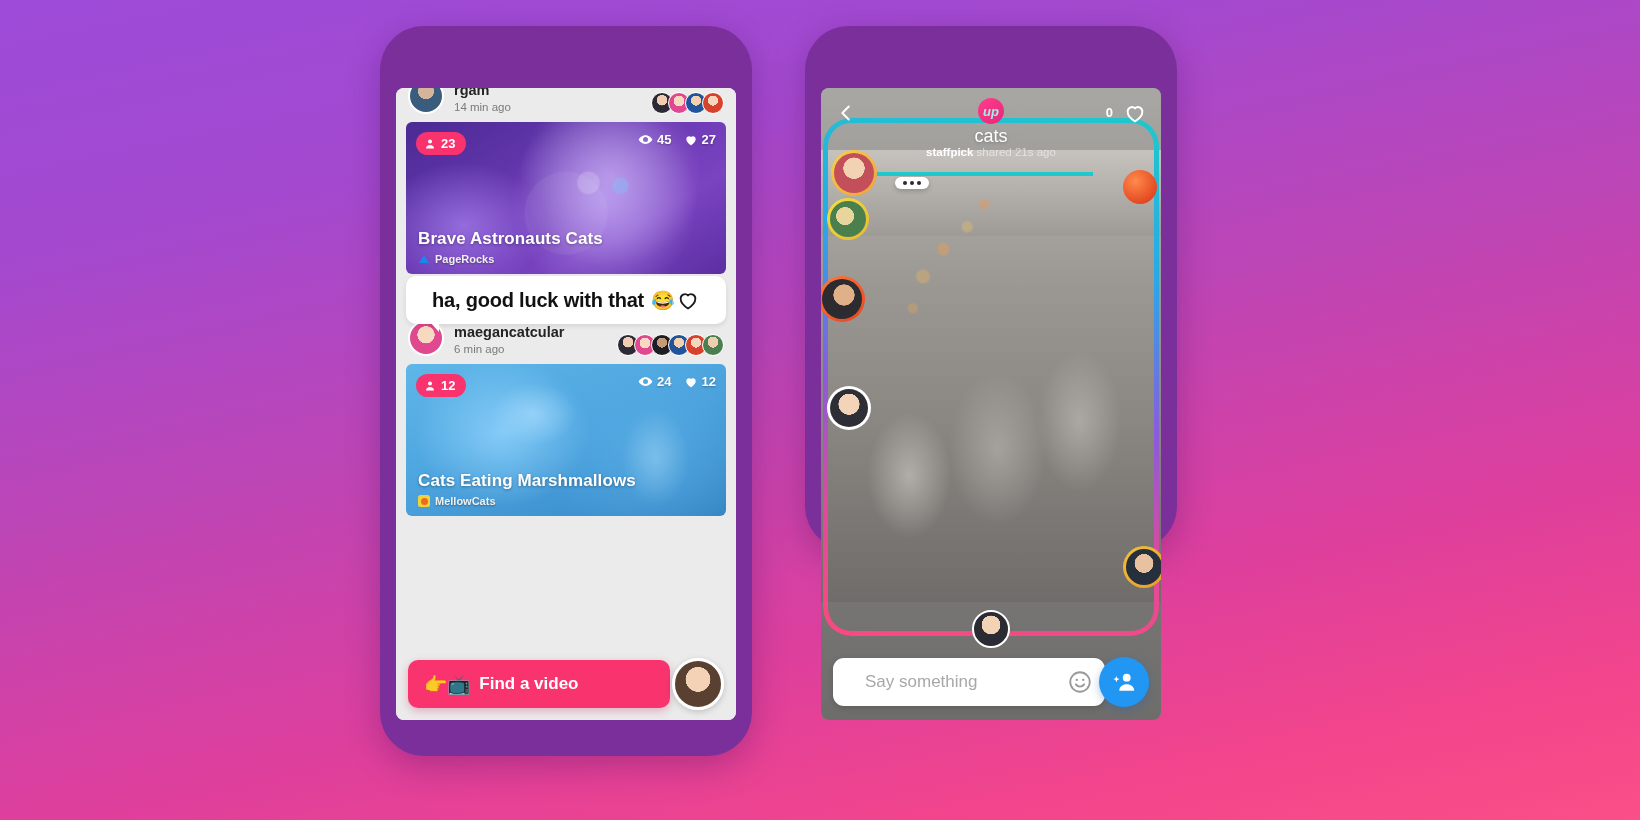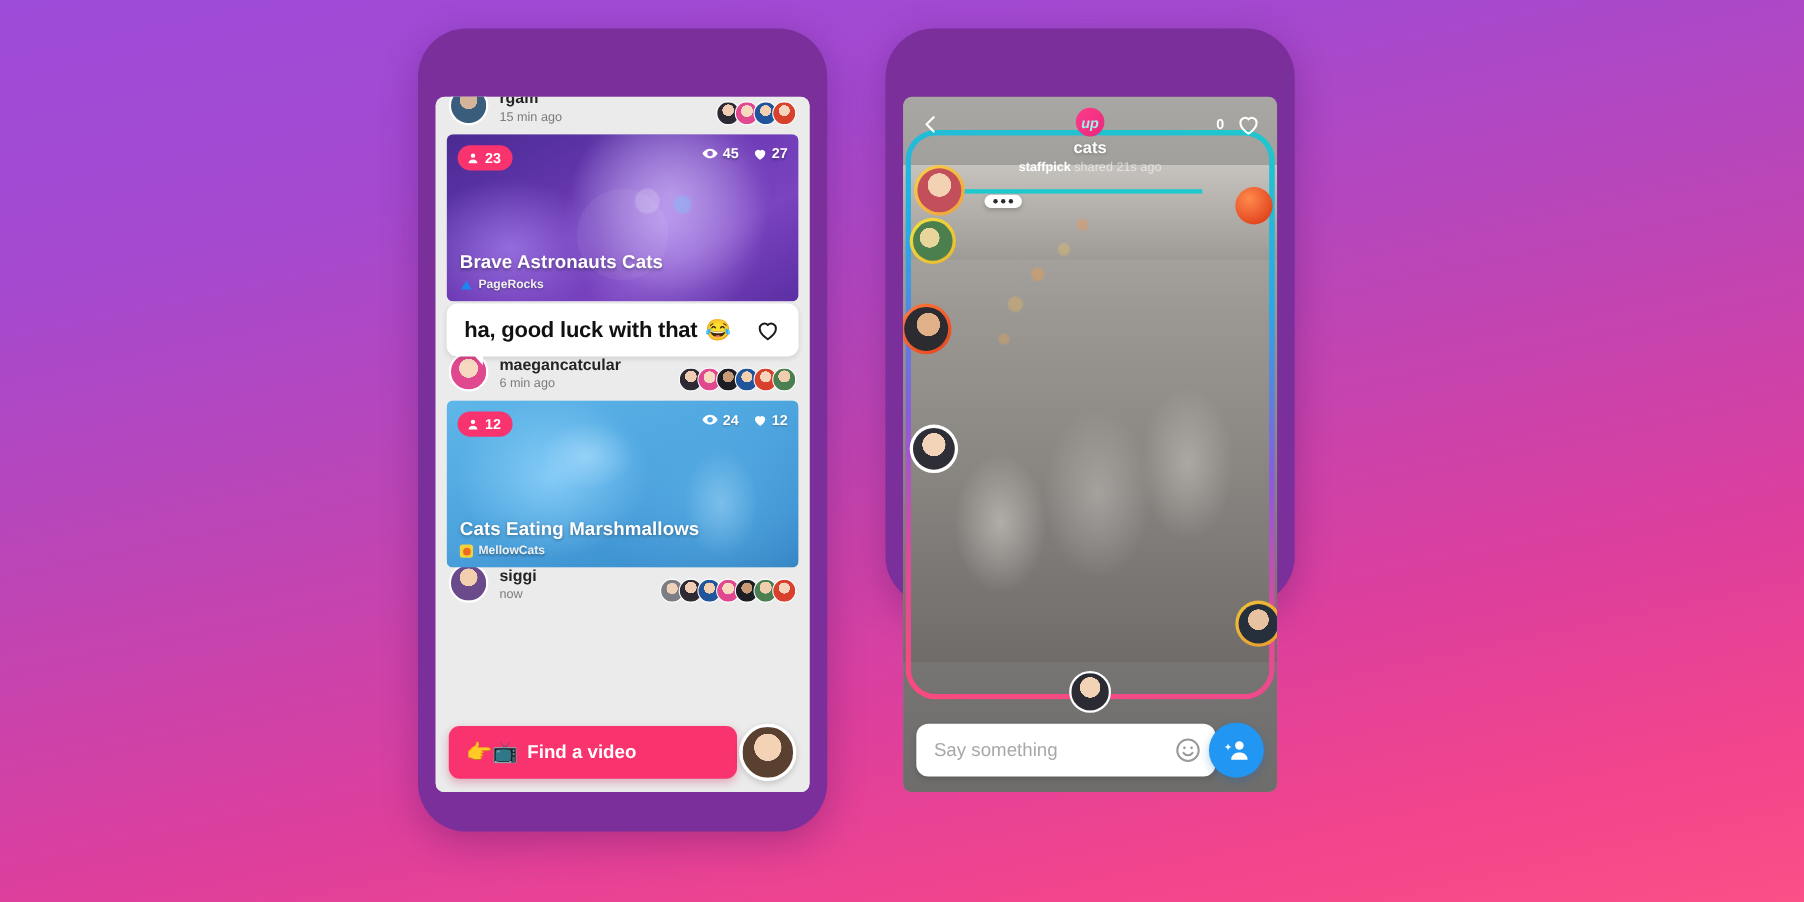--- a/index.html
+++ b/index.html
@@ -117,21 +117,21 @@
   .src-ico { width:12px; height:12px; border-radius:2.5px; flex:none; }
   .src-ico.tri { background:#1a86f0; clip-path: polygon(50% 18%, 92% 84%, 8% 84%); border-radius:0; }
   .src-ico.dot { background:#f2d23a; position:relative; }
   .src-ico.dot::after{ content:""; position:absolute; inset:2.5px; border-radius:50%; background:#f06a1e; }
   .src-name { color:#f0f0f0; font-size: 11px; font-weight:600; text-shadow:0 1px 2px rgba(0,0,0,.35); }
 
   
   .bubble-wrap { position:relative; margin: 0 10px; }
   .bubble {
     background:#fff; border-radius: 10px;
-    padding: 12px 16px; margin-top: 2px;
+    padding: 12px 26px; margin-top: 2px;
     display:flex; align-items:center;
     box-shadow: 0 2px 5px rgba(0,0,0,.10);
     position:relative;
   }
   .bubble-text { font-size: 20px; font-weight:800; color:#111; letter-spacing:-.2px; }
   .bubble-emoji { font-size: 19px; margin-left:7px; }
   .heart-outline { margin-left:auto; width:24px; height:24px; flex:none; }
   .bubble::after{
     content:""; position:absolute; left: 24px; bottom:-8px;
     width:0;height:0; border-left:9px solid transparent;
@@ -196,21 +196,21 @@
   .back-chevron { position:absolute; left: 14px; top: 14px; width: 22px; height: 22px; }
   .room-logo {
     position:absolute; left:50%; top: 10px; transform:translateX(-50%);
     width: 26px; height: 26px; border-radius:50%;
     background: linear-gradient(140deg,#ff3d8b,#e8277c);
     display:flex; align-items:center; justify-content:center;
     color:#9ef2e8; font-size: 13px; font-weight:800; font-style:italic;
   }
   .room-name {
     position:absolute; left:50%; top: 38px; transform:translateX(-50%);
-    color:#fff; font-size: 15px; font-weight:700; text-shadow:0 1px 3px rgba(0,0,0,.25);text-align:right;
+    color:#fff; font-size: 18px; font-weight:400; text-shadow:0 1px 3px rgba(0,0,0,.25);text-align:right;
   }
   .room-sub {
     position:absolute; left:50%; top: 58px; transform:translateX(-50%);
     font-size: 11.5px; white-space:nowrap;
   }
   .room-sub b { color:#fff; font-weight:700; }
   .room-sub span { color:rgba(255,255,255,.55); font-weight:500; }
   .like-count {
     position:absolute; right: 48px; top: 17px;
     color:#fff; font-size: 13px; font-weight:600;
@@ -243,21 +243,21 @@
   .orange-dot {
     position:absolute; right: 4px; top: 82px; width: 34px; height: 34px;
     border-radius:50%;
     background: radial-gradient(circle at 36% 32%, #ff8a4c, #e2461f 75%);
   }
 
   .watch-bottom { position:absolute; left:0; right:0; bottom:0; height: 86px; }
   .say-field {
     position:absolute; left: 12px; bottom: 14px; width: 272px; height: 48px;
     background:#fff; border-radius: 11px;
-    display:flex; align-items:center; padding: 0 12px 0 16px;
+    display:flex; align-items:center; padding: 0 12px 0 32px;
     box-shadow: 0 2px 6px rgba(0,0,0,.16);
   }
   .say-placeholder { font-size: 17px; color:#a8a8a8; font-weight:500; }
   .emoji-btn { margin-left:auto; width: 26px; height:26px; }
   .invite-btn {
     position:absolute; right: 12px; bottom: 13px;
     width: 50px; height: 50px; border-radius: 50%;
     background:#2196f3;
     display:flex; align-items:center; justify-content:center;
     box-shadow: 0 3px 8px rgba(20,100,180,.32);
@@ -273,21 +273,21 @@
 <body>
 
 <div class="phone" id="phone-left">
   <div class="screen" id="screen-left">
     <div class="feed">
 
       <div class="feed-header-row" style="margin-top:-6px;">
         <div class="avatar av-36 a1"></div>
         <div class="user-meta">
           <div class="user-name">rgam</div>
-          <div class="user-time">15 min ago</div>
+          <div class="user-time">14 min ago</div>
         </div>
         <div class="reactor-strip">
           <div class="avatar av-22 a2"></div>
           <div class="avatar av-22 a3"></div>
           <div class="avatar av-22 a4"></div>
           <div class="avatar av-22 a7"></div>
         </div>
       </div>
 
       <div class="card">
@@ -377,36 +377,20 @@
             <div class="card-title">Cats Eating Marshmallows</div>
             <div class="card-source">
               <span class="src-ico dot"></span>
               <span class="src-name">MellowCats</span>
             </div>
           </div>
         </div>
       </div>
 
 
-      <div class="feed-header-row">
-        <div class="avatar av-36 a10"></div>
-        <div class="user-meta">
-          <div class="user-name">siggi</div>
-          <div class="user-time">now</div>
-        </div>
-        <div class="reactor-strip">
-          <div class="avatar av-22 a9"></div>
-          <div class="avatar av-22 a2"></div>
-          <div class="avatar av-22 a4"></div>
-          <div class="avatar av-22 a3"></div>
-          <div class="avatar av-22 a5"></div>
-          <div class="avatar av-22 a8"></div>
-          <div class="avatar av-22 a7"></div>
-        </div>
-      </div>
 
       <div class="find-btn">
         <span class="find-emoji">👉📺</span>
         <span>Find a video</span>
       </div>
       <div class="me-avatar"></div>
     </div>
   </div>
 </div>
 

